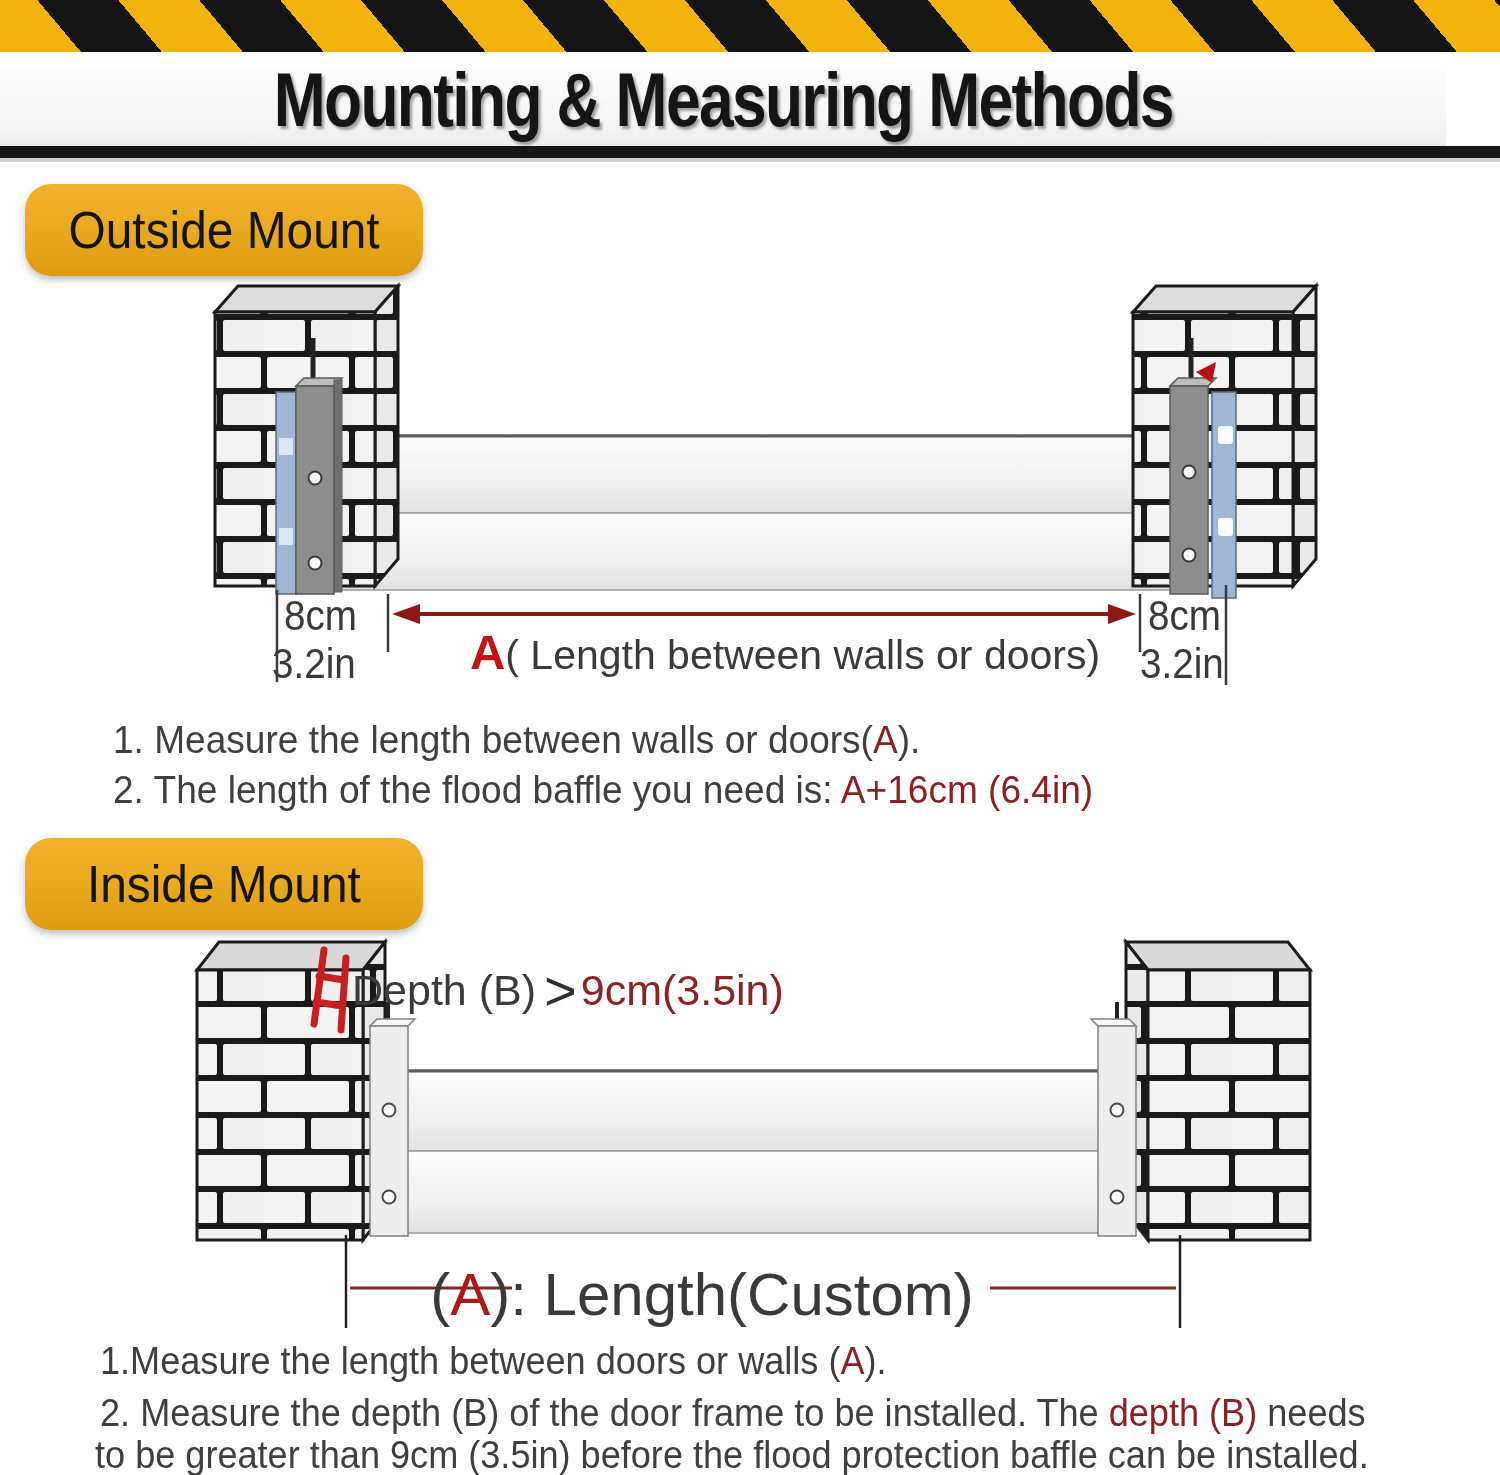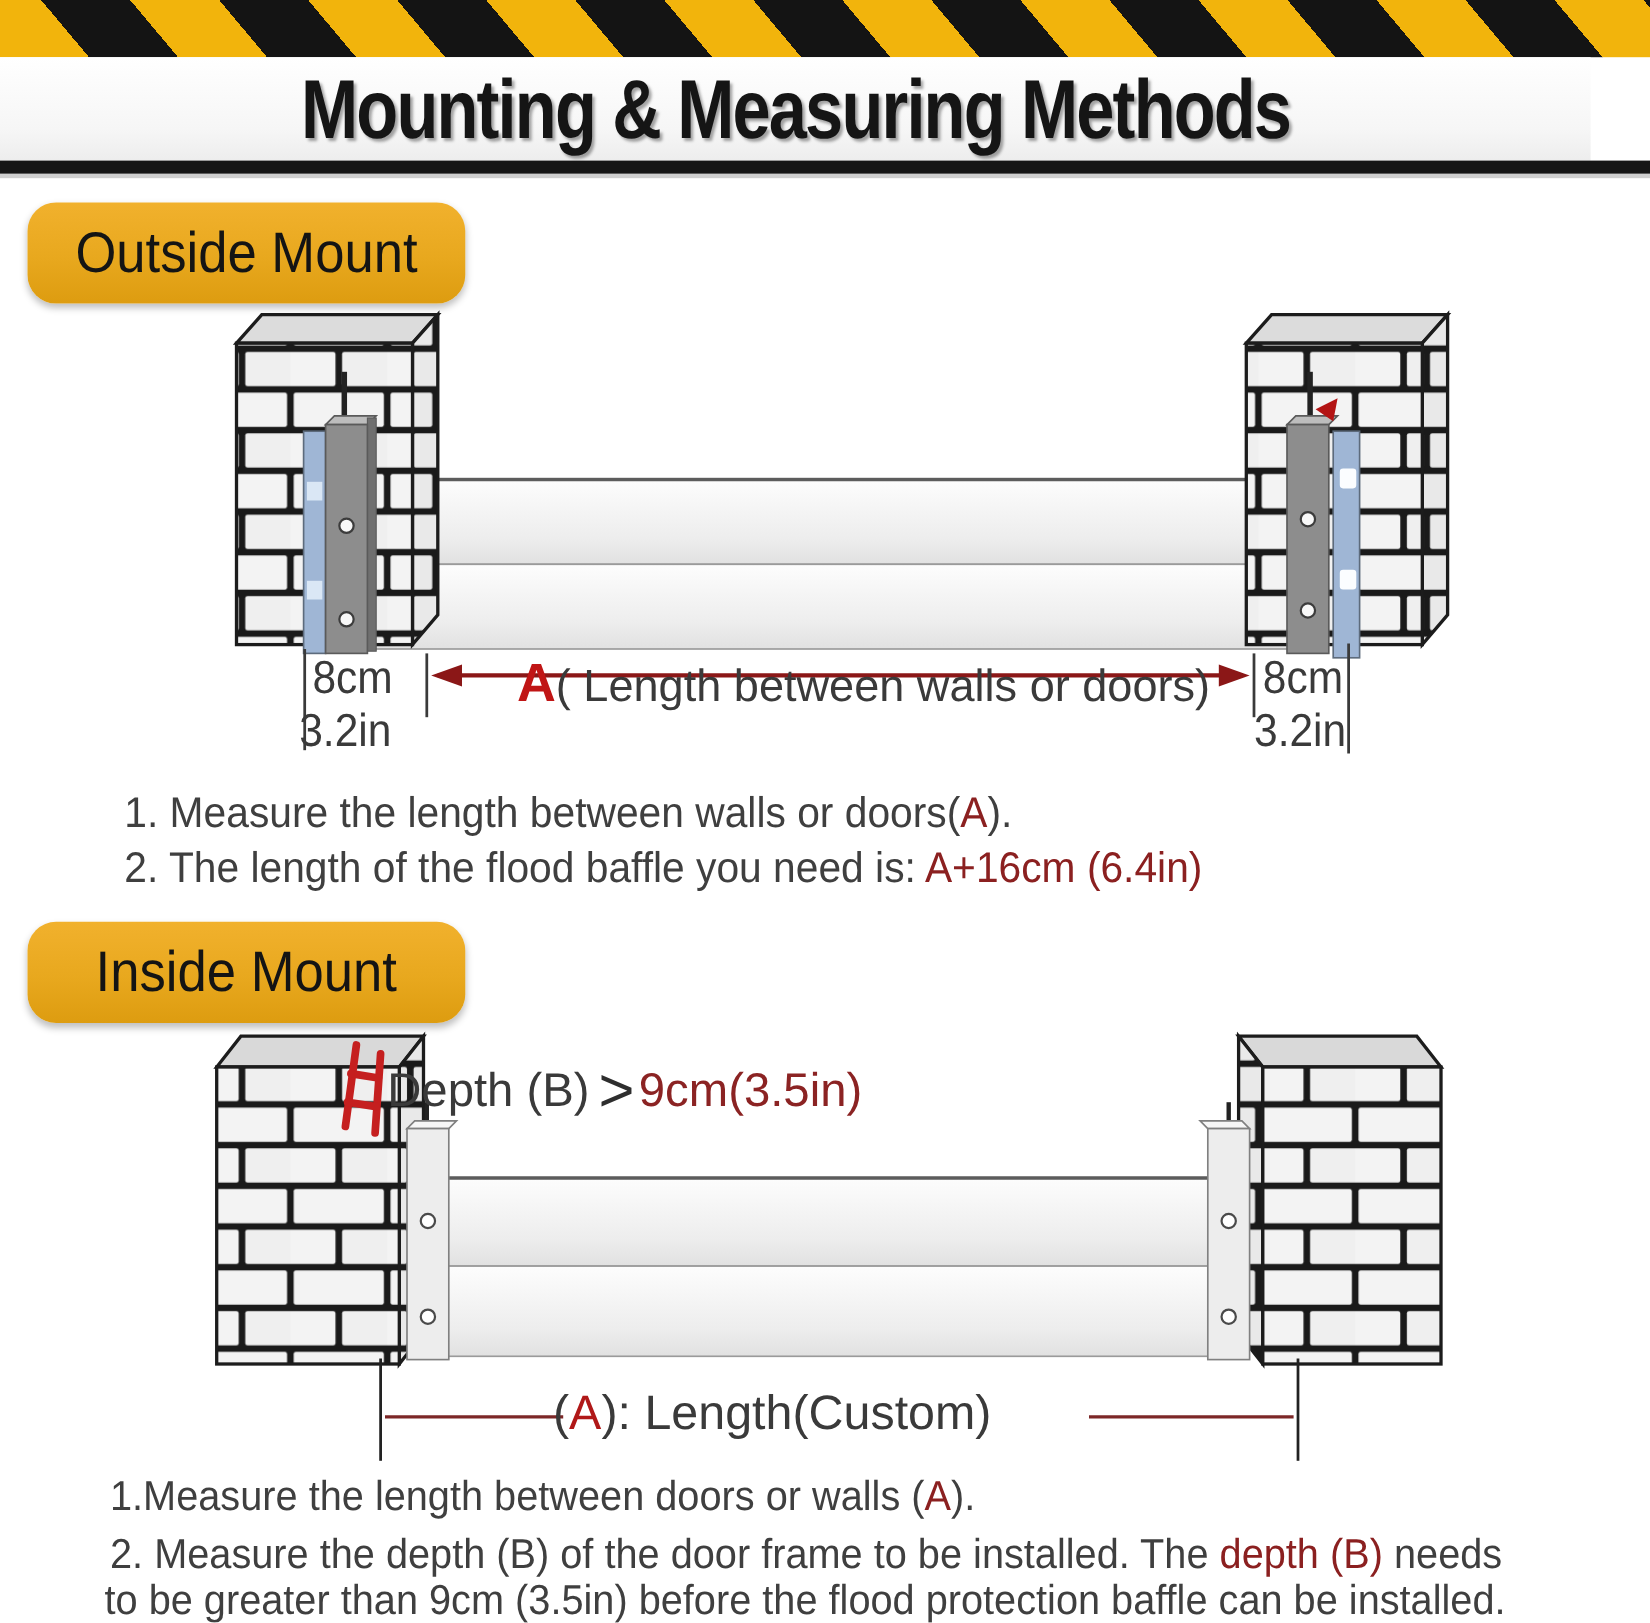--- a/index.html
+++ b/index.html
@@ -29,32 +29,32 @@
   #badge-inside{top:838px;}
 
   
   .diagram{position:absolute;left:0;}
   #svg-outside{top:280px;}
   #svg-inside{top:930px;}
 
   
   .mlabel{position:absolute;font-size:42px;color:#3a3a3a;transform:scaleX(0.92);
           transform-origin:left top;white-space:nowrap;}
-  .span-label{position:absolute;left:420px;top:593px;width:730px;text-align:center;
+  .span-label{position:absolute;left:420px;top:624px;width:730px;text-align:center;
               font-size:41px;color:#3a3a3a;white-space:nowrap;}
   .span-label .acc{color:#c01515;font-weight:bold;font-size:49px;}
   .step{position:absolute;font-size:39px;color:#3f3f3f;transform:scaleX(0.95);
         transform-origin:left top;white-space:nowrap;}
   .step .red{color:#8b2020;}
   .bstep{font-size:38px;}
   .depth-label{position:absolute;left:352px;top:958px;font-size:43px;color:#3a3a3a;white-space:nowrap;}
   .depth-label .gt{font-size:56px;color:#2e2e2e;vertical-align:-5px;padding:0 4px 0 8px;}
   .depth-label .red{color:#8b2323;margin-top:17px;}
   .length-label{position:absolute;left:412px;top:1260px;width:580px;text-align:center;
-                font-size:44px;color:#3a3a3a;white-space:nowrap;}
+                font-size:60px;color:#3a3a3a;white-space:nowrap;}
   .length-label .red{color:#b01818;}
 </style>
 </head>
 <body>
 
 <div class="page">
 
   <div class="hazard"></div>
   <div class="title-band">
     <div class="page-title">Mounting &amp; Measuring Methods</div>

